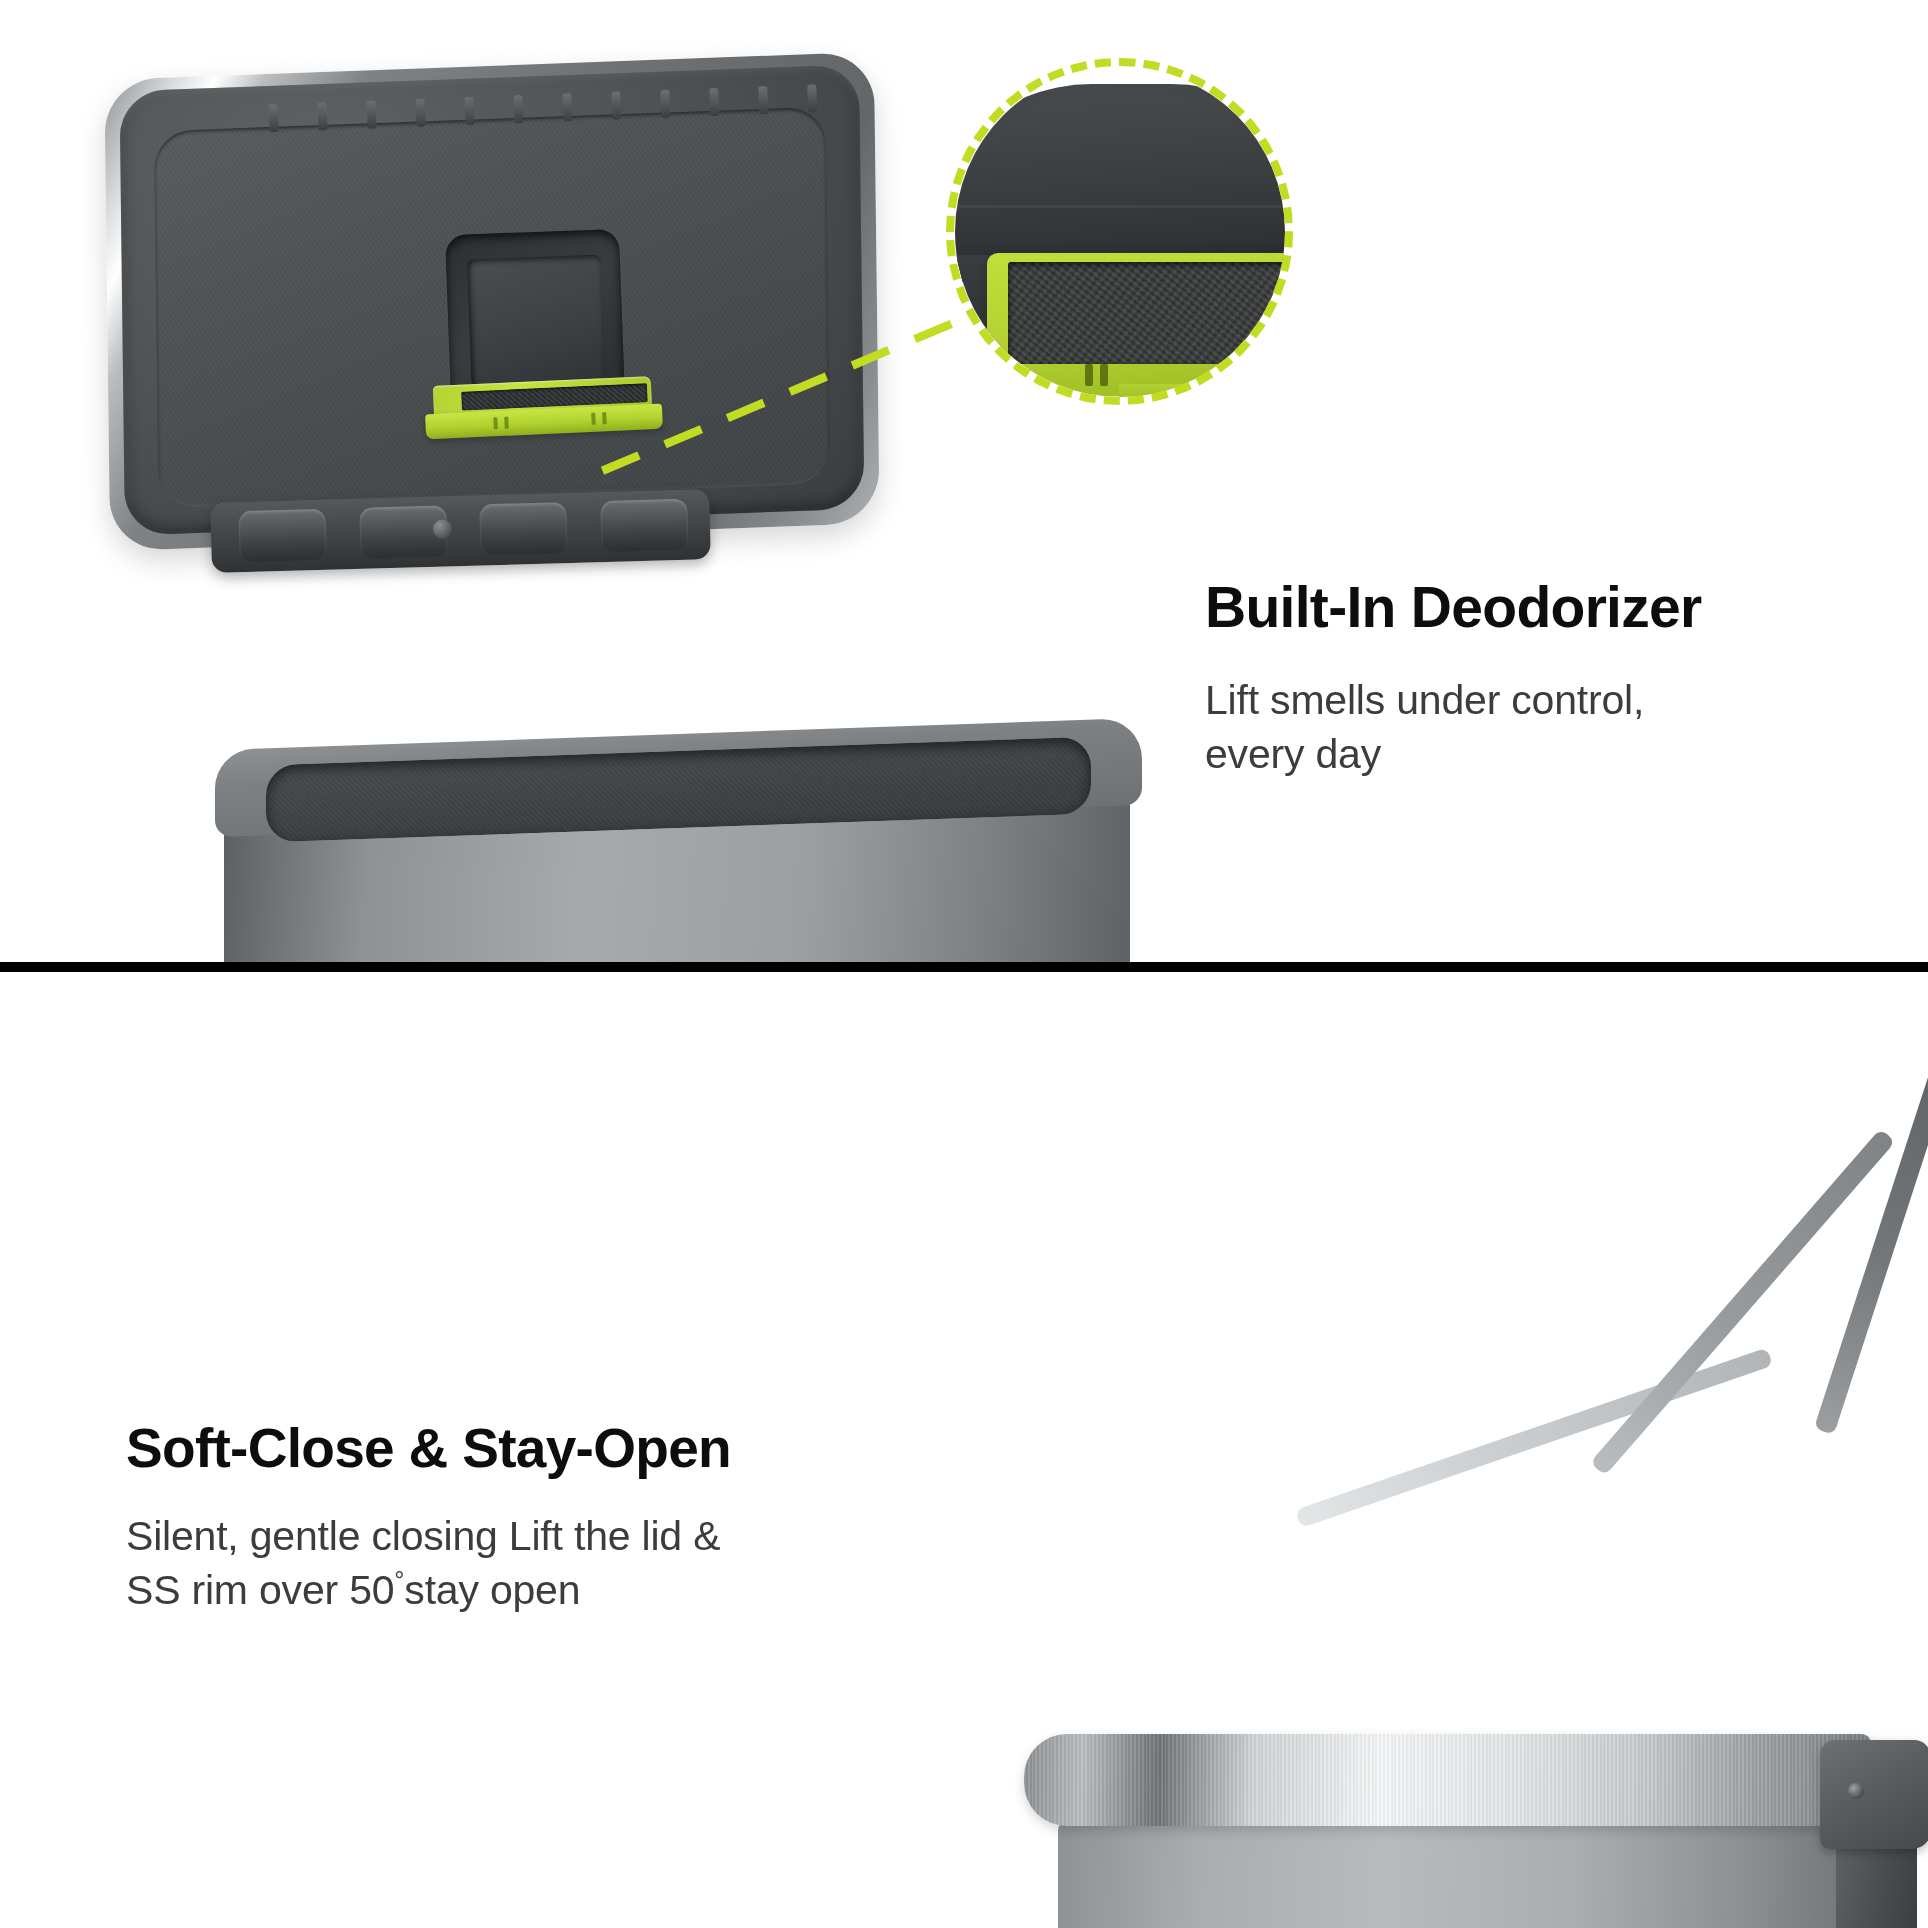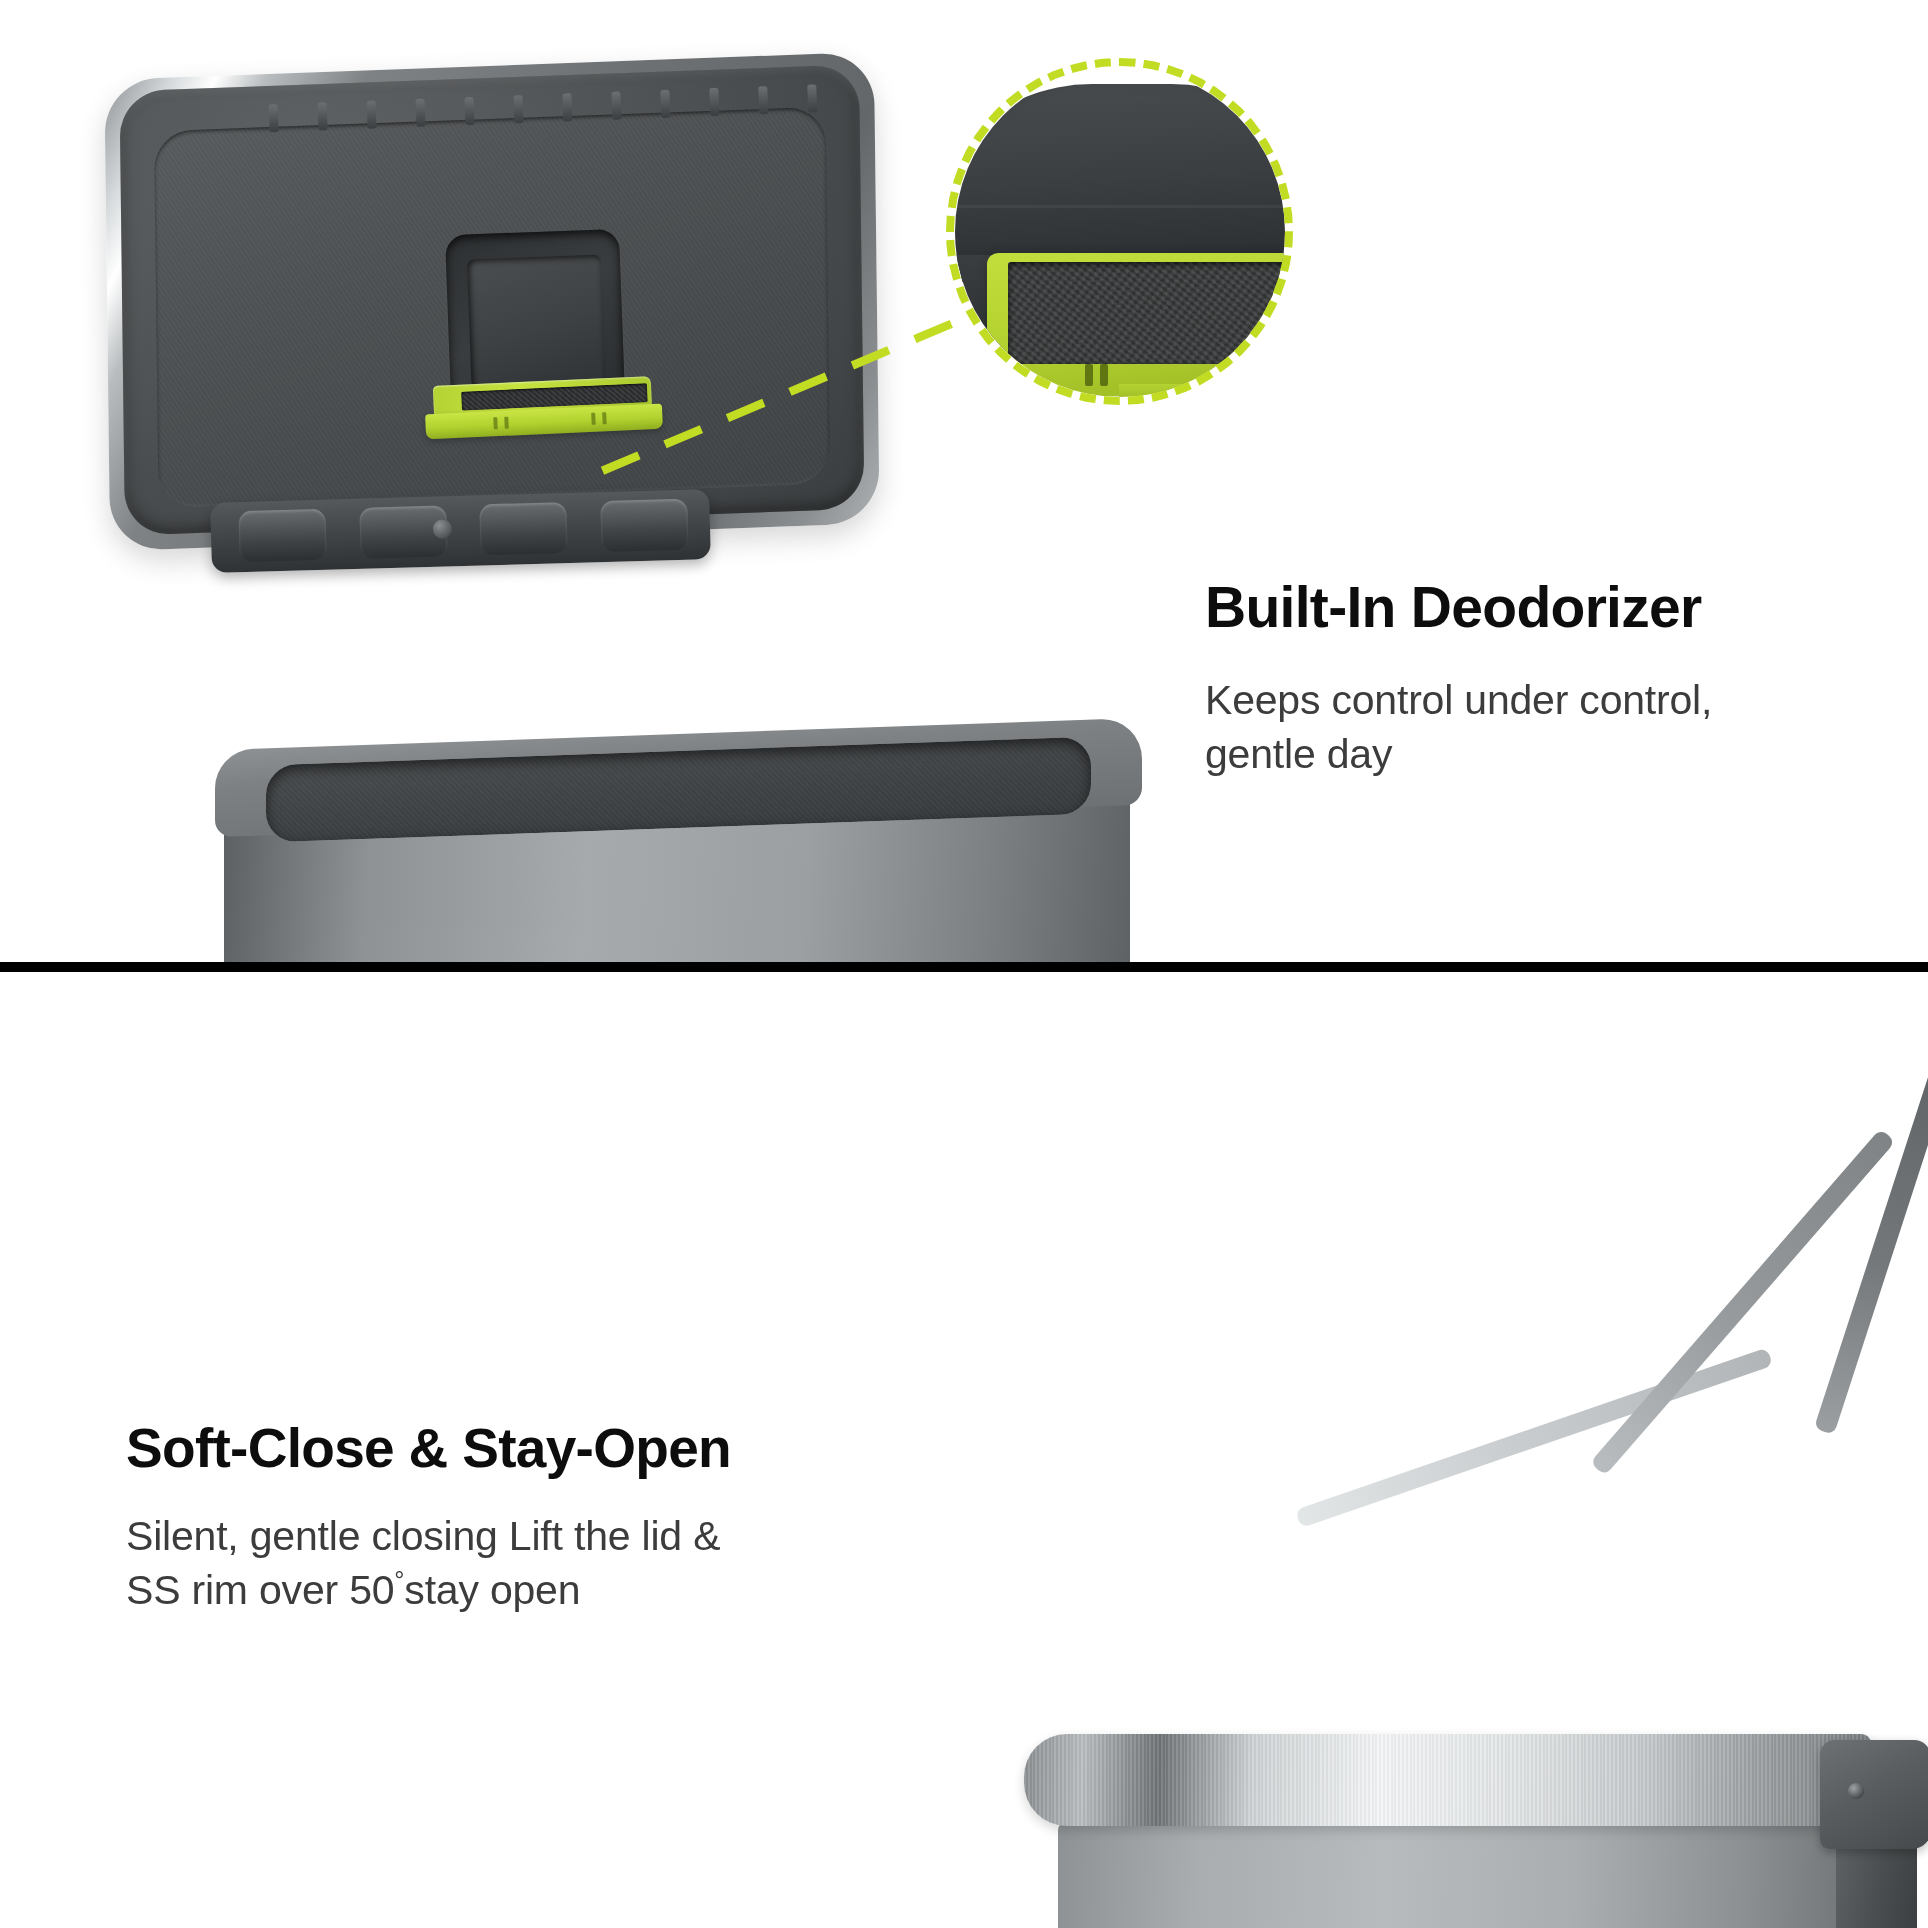--- a/index.html
+++ b/index.html
@@ -376,22 +376,22 @@
         </div>
       </div>
       <div id="callout-ring"></div>
     </div>
 
     <div id="deo-text">
       <h2 class="headline">
         <span>Built-In Deodorizer</span><br>
       </h2>
       <p class="subcopy">
-        <span>Keeps control under control,</span><br>
-        <span>gentle day</span>
+        <span>Lift smells under control,</span><br>
+        <span>every day</span>
       </p>
     </div>
   </div>
 
   <div id="section-divider"></div>
 
   <div class="panel" id="panel-bottom">
 
     <div style="position:absolute; left:0; top:-973px; width:1928px; height:1928px;">
       <div class="lid-blade" id="blade-3"></div>

